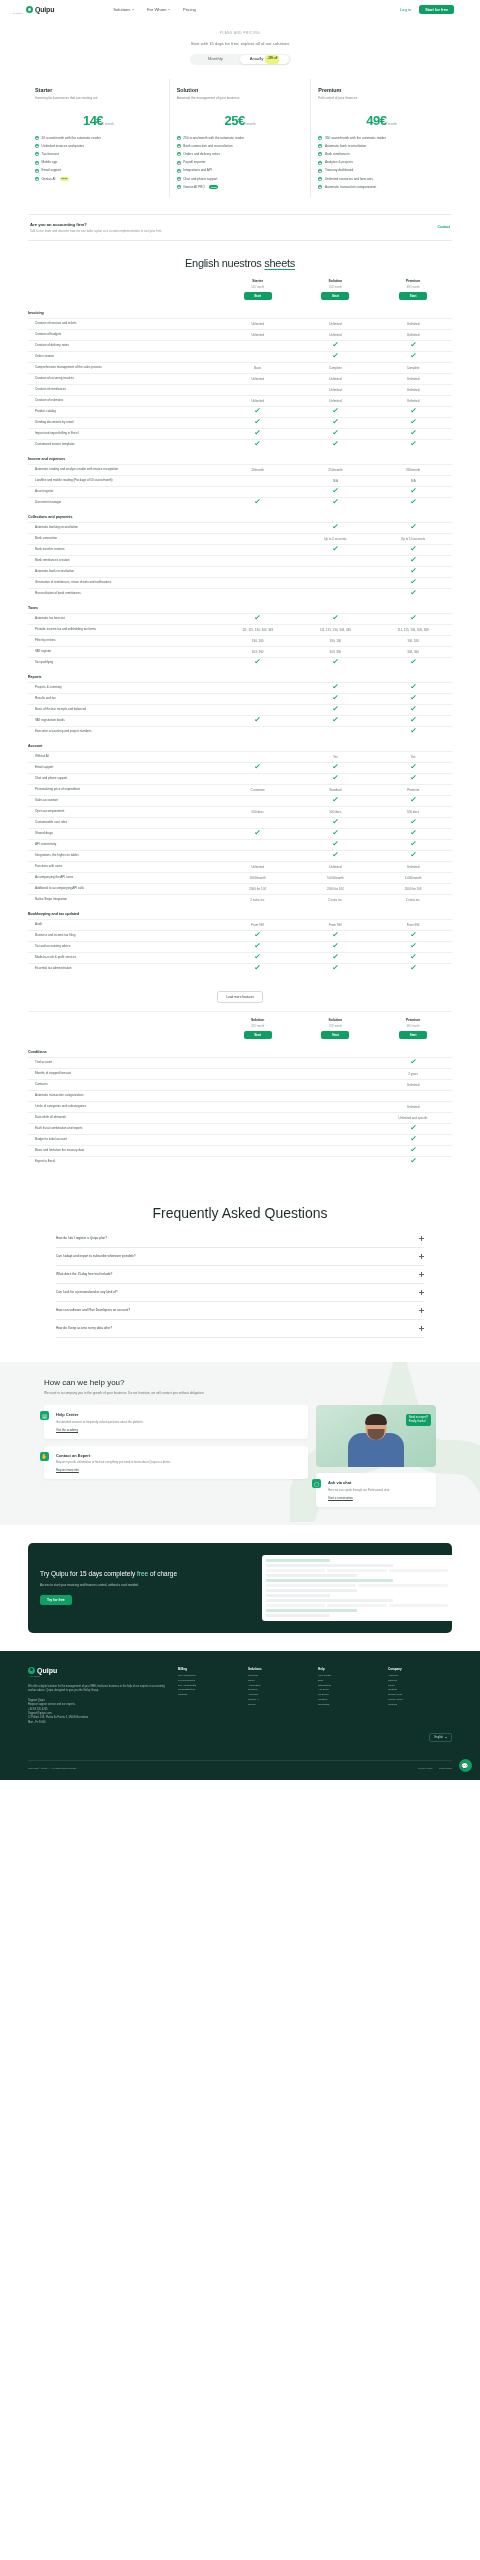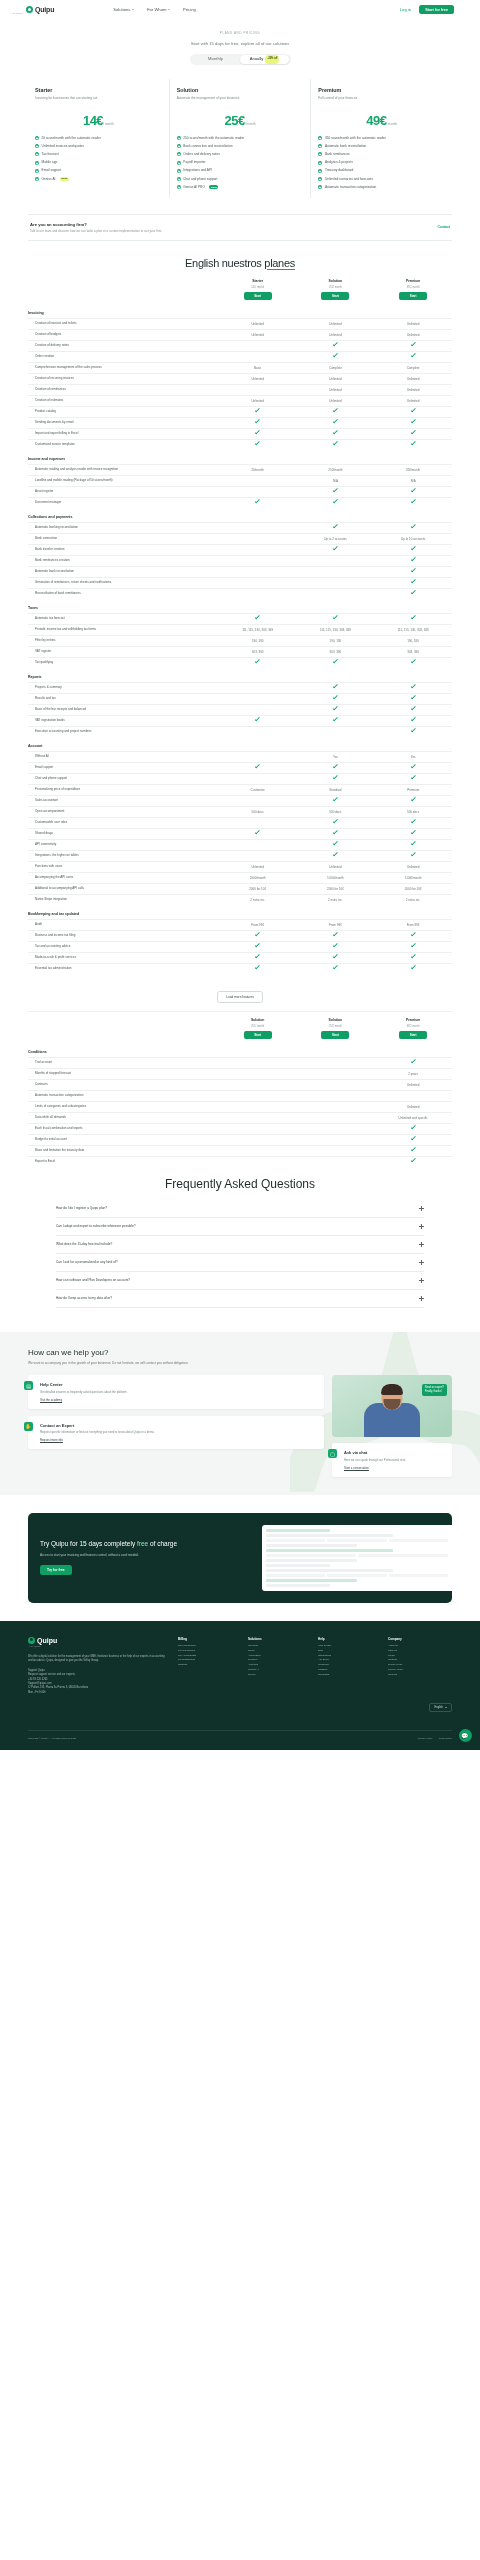--- a/index.html
+++ b/index.html
@@ -120,36 +120,36 @@
     border-bottom: .9px solid #12a76a; transform: rotate(-45deg); margin-bottom: 1px;
   }
   .more-btn-wrap { text-align: center; padding: 10px 0 8px; }
   .more-btn {
     background: #fff; border: .5px solid #d3d9d9; border-radius: 2.5px; font-size: 3.2px;
     color: #3a4545; padding: 3px 8px; cursor: pointer;
   }
   .tbl-head.mid { border-top: .5px solid #eef0f0; padding-top: 6px; }
 
   
-  .faq-title { text-align: center; font-size: 12px; font-weight: 400; color: #1d2b2b; margin-top: 10px; }
+  .faq-title { text-align: center; font-size: 14px; font-weight: 400; color: #1d2b2b; margin-top: 38px; }
   .faq-list { margin: 9px 56px 0; }
   .faq-item {
     display: flex; align-items: center; border-bottom: .5px solid #e8ebeb;
     padding: 6px 0; cursor: pointer;
   }
   .faq-q { font-size: 3.2px; color: #3a4545; flex: 1; }
   .faq-plus { position: relative; width: 5px; height: 5px; flex: none; }
   .faq-plus::before, .faq-plus::after {
     content: ""; position: absolute; background: #5a6565;
   }
   .faq-plus::before { left: 0; top: 2.2px; width: 5px; height: .6px; }
   .faq-plus::after { top: 0; left: 2.2px; height: 5px; width: .6px; }
 
   
-  .help-sec { background: #f4f6f5; margin-top: 24px; padding: 16px 28px 18px; position: relative; overflow: hidden; }
+  .help-sec { background: #f4f6f5; margin-top: 24px; padding: 16px 44px 18px; position: relative; overflow: hidden; }
   .help-swirl {
     position: absolute; right: -30px; top: 0; width: 220px; height: 160px;
     opacity: .5;
   }
   .help-title { font-size: 8px; font-weight: 400; color: #1d2b2b; position: relative; }
   .help-sub { font-size: 3.2px; color: #6b7575; margin-top: 4px; line-height: 1.5; max-width: 190px; position: relative; }
   .help-grid { display: flex; gap: 8px; margin-top: 10px; position: relative; }
   .help-col-left { flex: 1; display: flex; flex-direction: column; gap: 7px; }
   .help-card {
     background: #fff; border-radius: 3px; padding: 7px 7px 7px 12px; position: relative;
@@ -400,21 +400,21 @@
     </div>
 
   <div class="acct-banner">
     <div>
       <div class="acct-title">Are you an accounting firm?</div>
       <div class="acct-desc">Talk to our team and discover how we can tailor a plan or a custom implementation to suit your firm.</div>
     </div>
     <div class="acct-link">Contact</div>
   </div>
 
-  <h2 class="compare-title"><span>English nuestros </span><u>planes</u></h2>
+  <h2 class="compare-title"><span>English nuestros </span><u>sheets</u></h2>
 
   <div class="tbl" id="tbl">
       <div class="tbl-head ">
         <div class="th-spacer"></div>
         <div class="th-plan">
        <div class="th-name">Starter</div>
        <div class="th-price"><span>14€</span><span>/ month</span></div>
        <button class="th-btn">Start</button>
      </div>
         <div class="th-plan">

